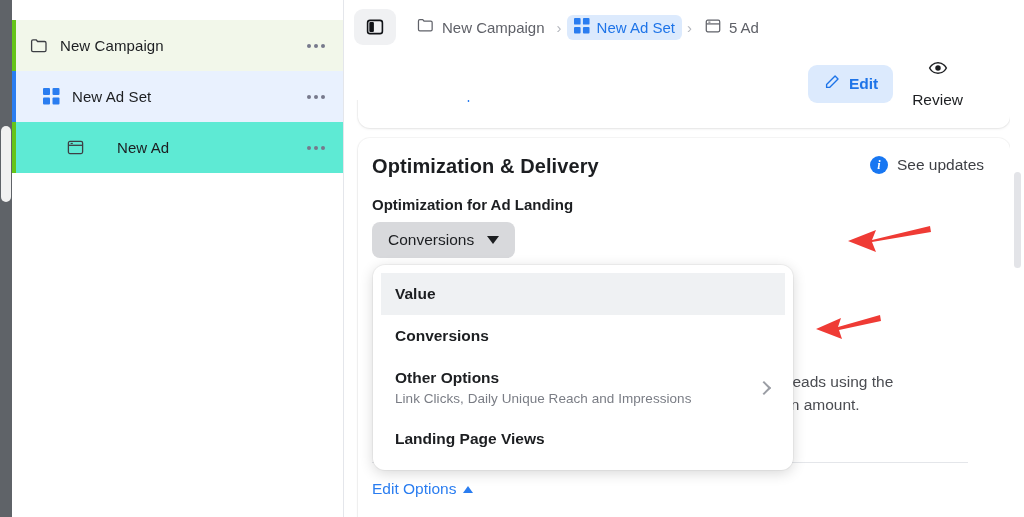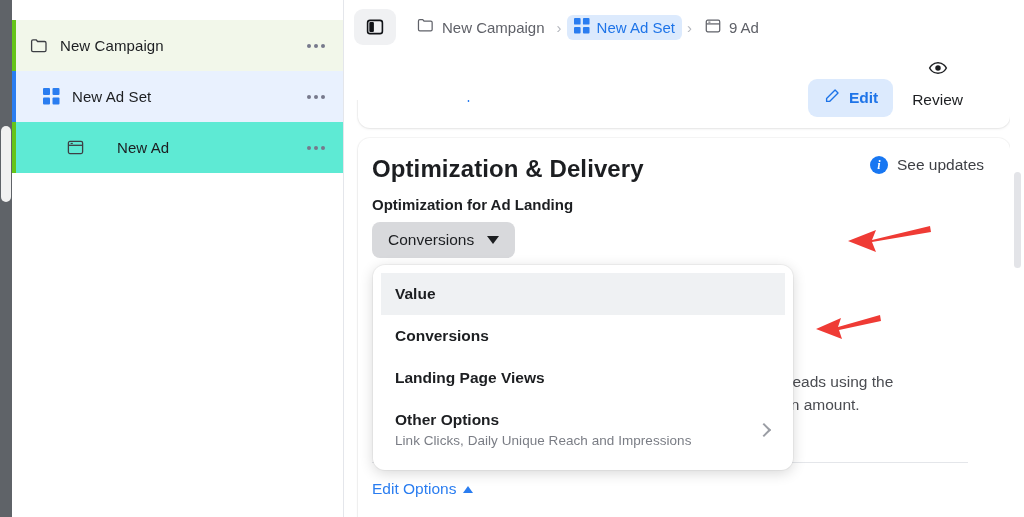--- a/index.html
+++ b/index.html
@@ -75,21 +75,21 @@
   .crumb {
     display: flex; align-items: center; gap: 7px; padding: 3px 7px;
     border-radius: 6px; font-size: 15px; color: #5f6168;
     white-space: nowrap; cursor: pointer;
   }
   .crumb.first { margin-left: 13px; }
   .crumb.active { background: #dceafd; color: #1e74e8; font-weight: 500; }
   .crumb-sep { color: #b3b6bd; font-size: 15px; padding: 0 5px; }
 
   .actions {
-    display: flex; align-items: flex-end; gap: 6px;
+    display: flex; align-items: center; gap: 6px;
     position: absolute; right: 48px; top: 50px;
   }
   .btn-edit {
     display: flex; align-items: center; gap: 8px;
     background: #dceafd; color: #1e74e8; font-weight: 700; font-size: 15.5px;
     border-radius: 9px; padding: 8px 15px; cursor: pointer; border: none;
   }
   .btn-review {
     display: flex; align-items: center; gap: 9px;
     background: transparent; color: #1c1e21; font-size: 15.5px;
@@ -106,21 +106,21 @@
   .card-top { left: 14px; top: -32px; width: 652px; height: 160px; }
   .card-main { left: 14px; top: 138px; width: 652px; height: 400px; }
 
   .show-more {
     position: absolute; left: 28px; top: 85px;
     color: #2a7df0; font-size: 15.5px; cursor: pointer; z-index: 5;
   }
 
   .sec-title {
     position: absolute; left: 28px; top: 155px;
-    font-size: 24px; font-weight: 700; color: #1c1e21; letter-spacing: .1px;
+    font-size: 20px; font-weight: 700; color: #1c1e21; letter-spacing: .1px;
   }
   .see-updates {
     position: absolute; right: 40px; top: 156px;
     display: flex; align-items: center; gap: 9px;
     font-size: 15.5px; color: #3d3f44; cursor: pointer;
   }
   .info-dot {
     width: 18px; height: 18px; border-radius: 50%; background: #1877f2;
     color: #fff; font-size: 12px; font-weight: 700; font-style: italic;
     display: flex; align-items: center; justify-content: center; flex: none;
@@ -305,26 +305,26 @@
       </div>
 
       <div class="menu">
         <div class="menu-item hl">
           <div>Value</div>
         </div>
         <div class="menu-item">
           <div>Conversions</div>
         </div>
         <div class="menu-item">
-          <div>Landing Page Views</div>
-        </div>
-        <div class="menu-item">
           <div>Other Options</div>
           <div class="sub">Link Clicks, Daily Unique Reach and Impressions</div>
           <span class="menu-chevron"></span>
+        </div>
+        <div class="menu-item">
+          <div>Landing Page Views</div>
         </div>
       </div>
 
     </div>
 
     <div class="topbar">
       <div class="crumbline">
 
         <div class="side-toggle">
           <svg width="20" height="20" viewBox="0 0 20 20">
@@ -359,21 +359,21 @@
         <span class="crumb-sep">›</span>
 
         <div class="crumb">
           <span>
             <svg width="18" height="18" viewBox="0 0 19 19" fill="none">
               <rect x="2.4" y="3.4" width="14.2" height="12.2" rx="1.5" stroke="#5f6168" stroke-width="1.3"></rect>
               <path d="M2.4 7.3h14.2" stroke="#5f6168" stroke-width="1.3"></path>
               <path d="M4.6 5.4h2.2" stroke="#5f6168" stroke-width="1.1"></path>
             </svg>
           </span>
-          <span>9 Ad</span>
+          <span>5 Ad</span>
         </div>
       </div>
 
       <div class="actions">
         <button class="btn-edit">
           <span>
             <svg width="18" height="18" viewBox="0 0 20 20" fill="none">
               <path d="M13.4 3.3 16.7 6.6 7.3 16H4v-3.3l9.4-9.4Z" stroke="#1e74e8" stroke-width="1.5" stroke-linejoin="round"></path>
             </svg>
           </span>

